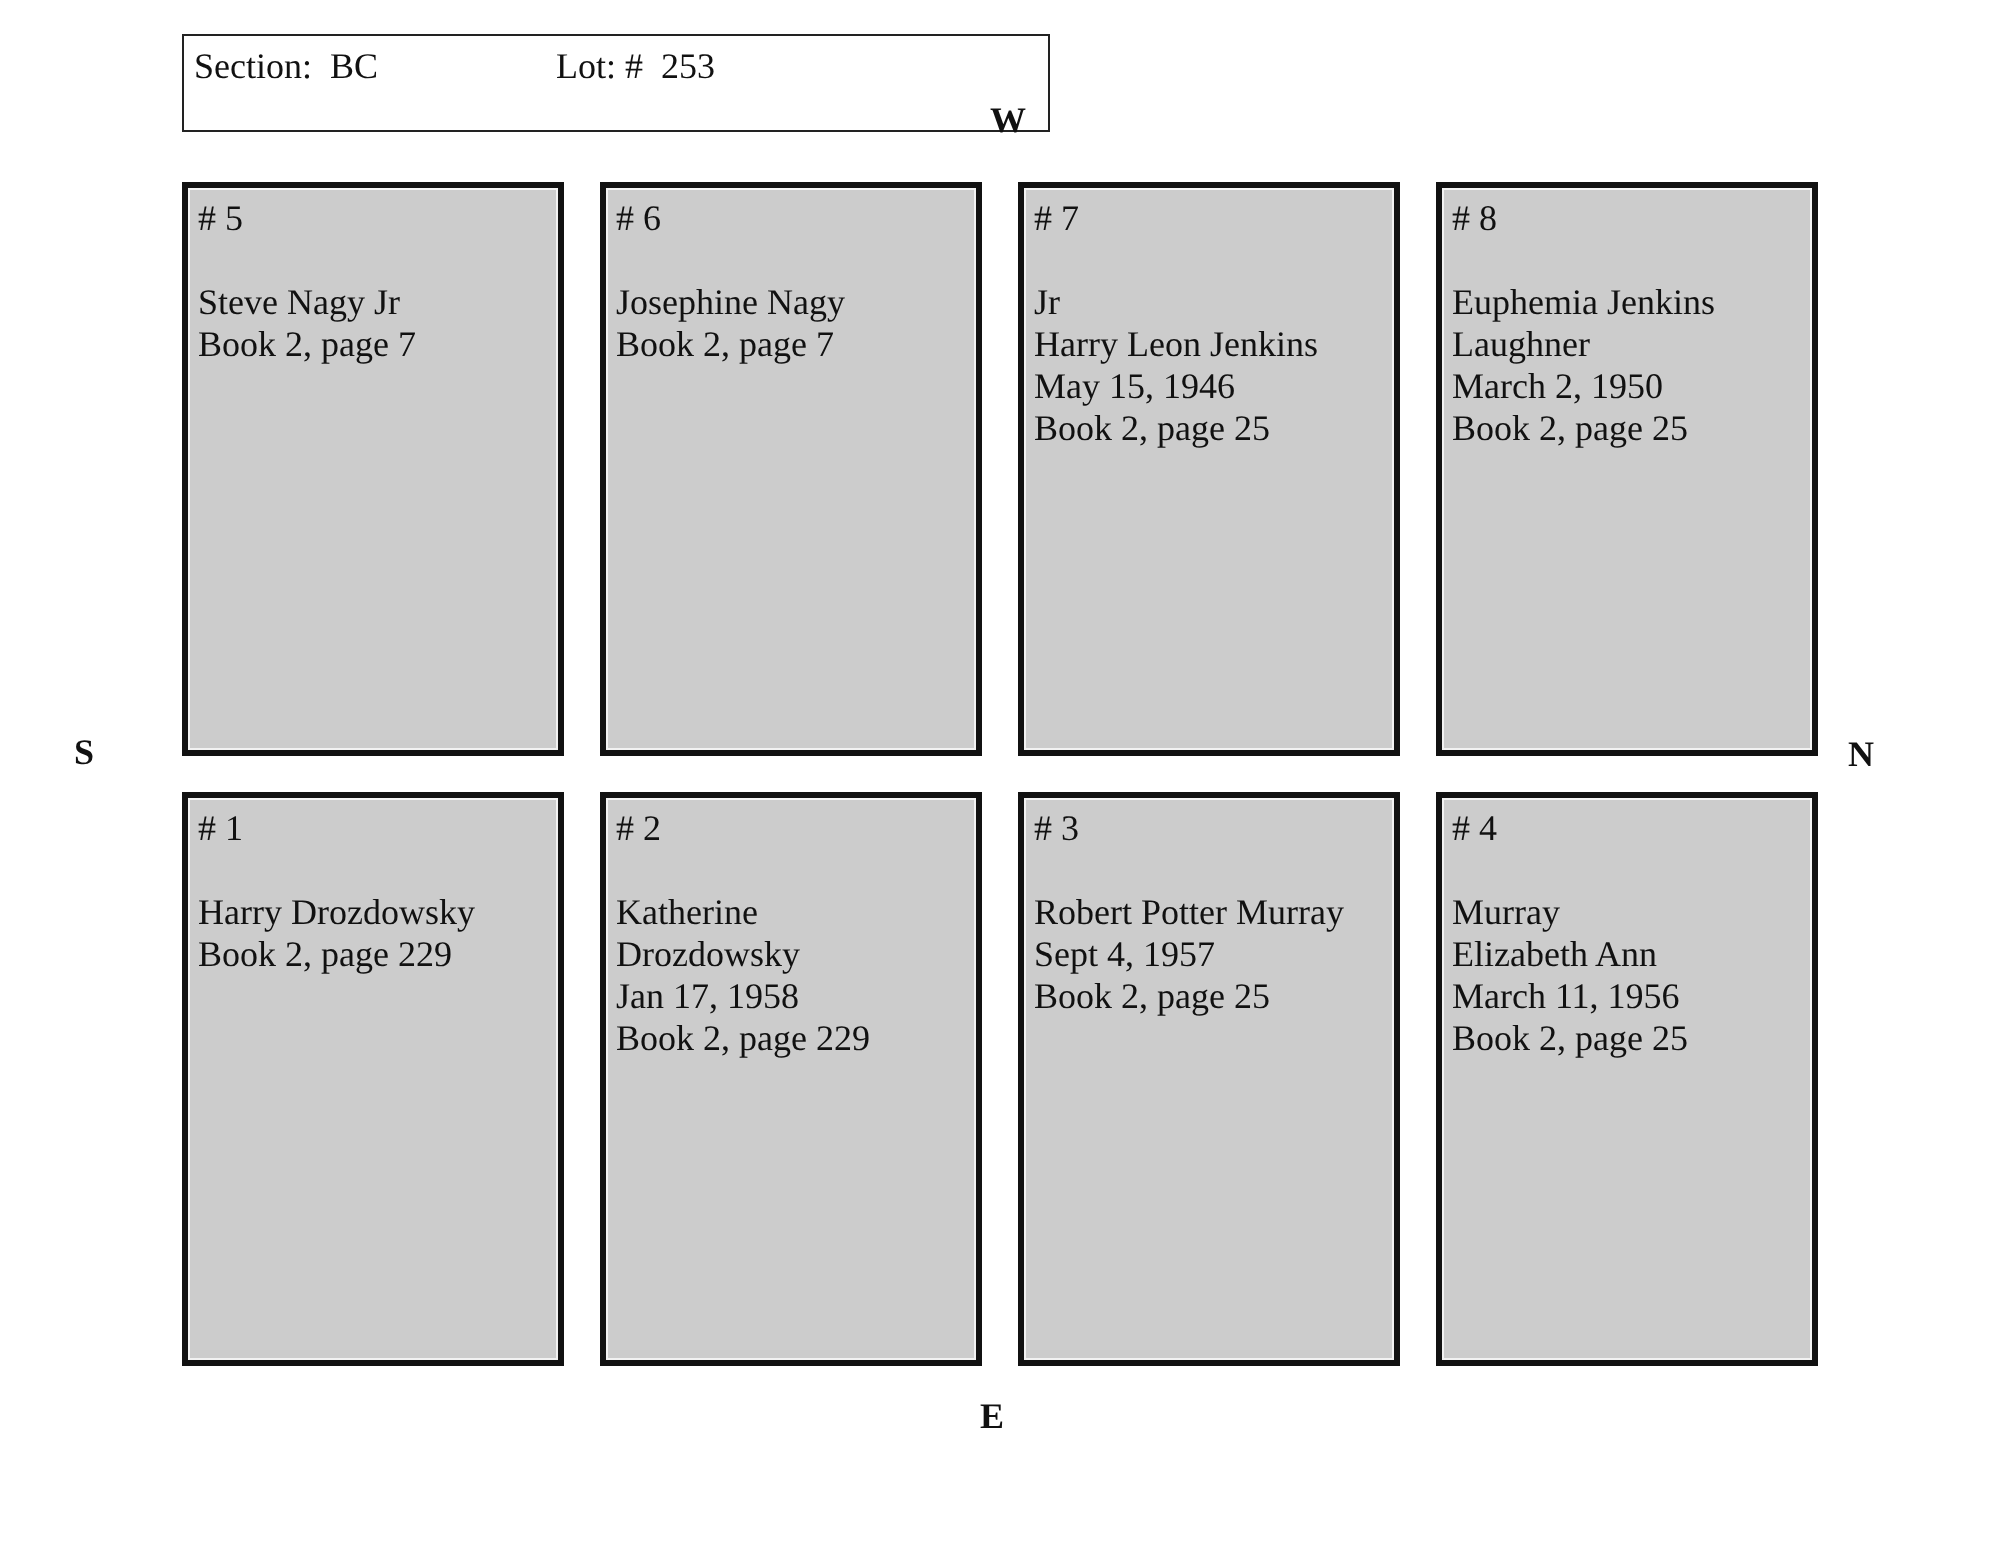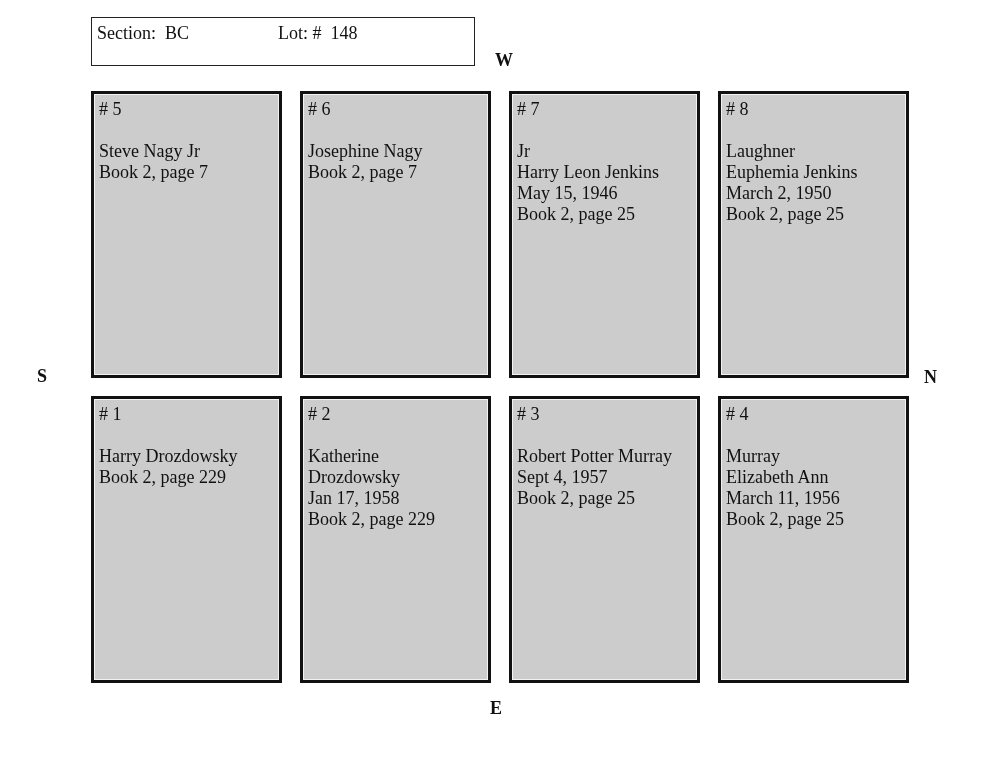--- a/index.html
+++ b/index.html
@@ -12,21 +12,21 @@
     height: 773px;
     position: relative;
     overflow: hidden;
     font-family: "Liberation Serif", "DejaVu Serif", serif;
     color: #111111;
   }
   .header-box {
     position: absolute;
     left: 91px;
     top: 17px;
-    width: 384px;
+    width: 434px;
     height: 49px;
     border: 1px solid #222222;
     box-sizing: border-box;
     font-size: 18px;
   }
   .header-section {
     position: absolute;
     left: 5px;
     top: 5px;
     white-space: pre;
@@ -73,21 +73,21 @@
   .col-1 { left: 91px; }
   .col-2 { left: 300px; }
   .col-3 { left: 509px; }
   .col-4 { left: 718px; }
 </style>
 </head>
 <body>
 
 <div class="header-box">
   <span class="header-section">Section:  BC</span>
-  <span class="header-lot">Lot: #  148</span>
+  <span class="header-lot">Lot: #  253</span>
 </div>
 
 <span class="compass compass-w">W</span>
 <span class="compass compass-s">S</span>
 <span class="compass compass-n">N</span>
 <span class="compass compass-e">E</span>
 
 <div class="plot row-top col-1">
   <span class="plot-number"># 5</span>
   <span class="plot-line">Steve Nagy Jr</span>
@@ -100,22 +100,22 @@
 </div>
 <div class="plot row-top col-3">
   <span class="plot-number"># 7</span>
   <span class="plot-line">Jr</span>
   <span class="plot-line">Harry Leon Jenkins</span>
   <span class="plot-line">May 15, 1946</span>
   <span class="plot-line">Book 2, page 25</span>
 </div>
 <div class="plot row-top col-4">
   <span class="plot-number"># 8</span>
+  <span class="plot-line">Euphemia Jenkins</span>
   <span class="plot-line">Laughner</span>
-  <span class="plot-line">Euphemia Jenkins</span>
   <span class="plot-line">March 2, 1950</span>
   <span class="plot-line">Book 2, page 25</span>
 </div>
 
 <div class="plot row-bottom col-1">
   <span class="plot-number"># 1</span>
   <span class="plot-line">Harry Drozdowsky</span>
   <span class="plot-line">Book 2, page 229</span>
 </div>
 <div class="plot row-bottom col-2">

